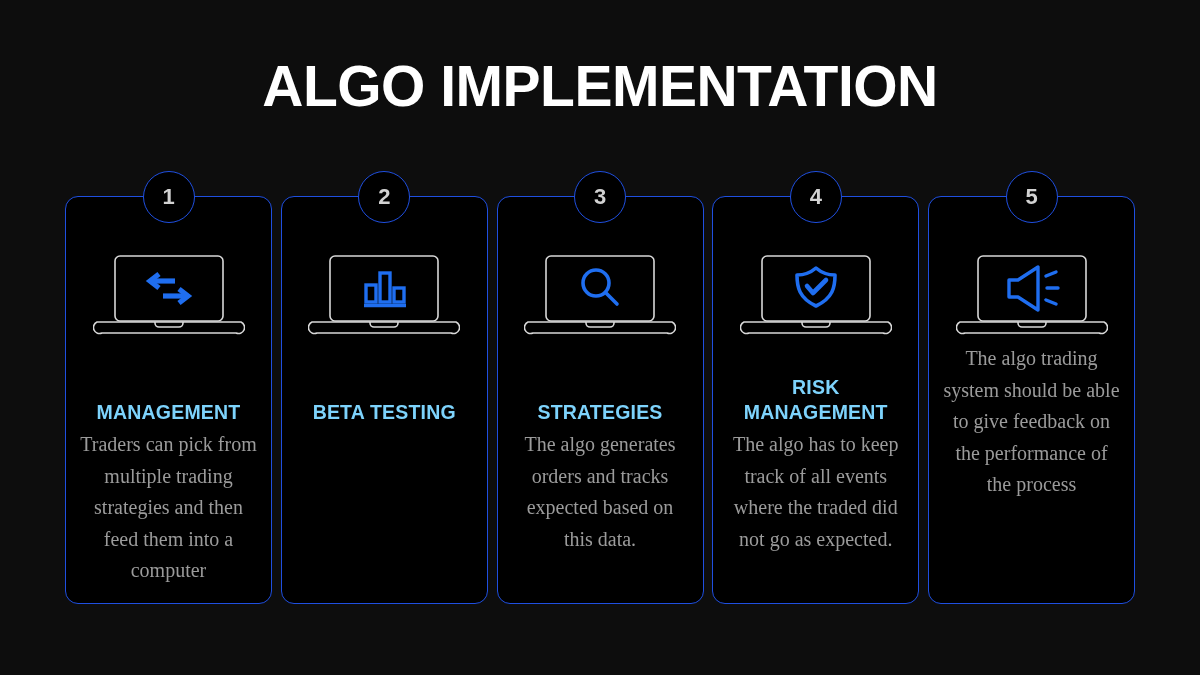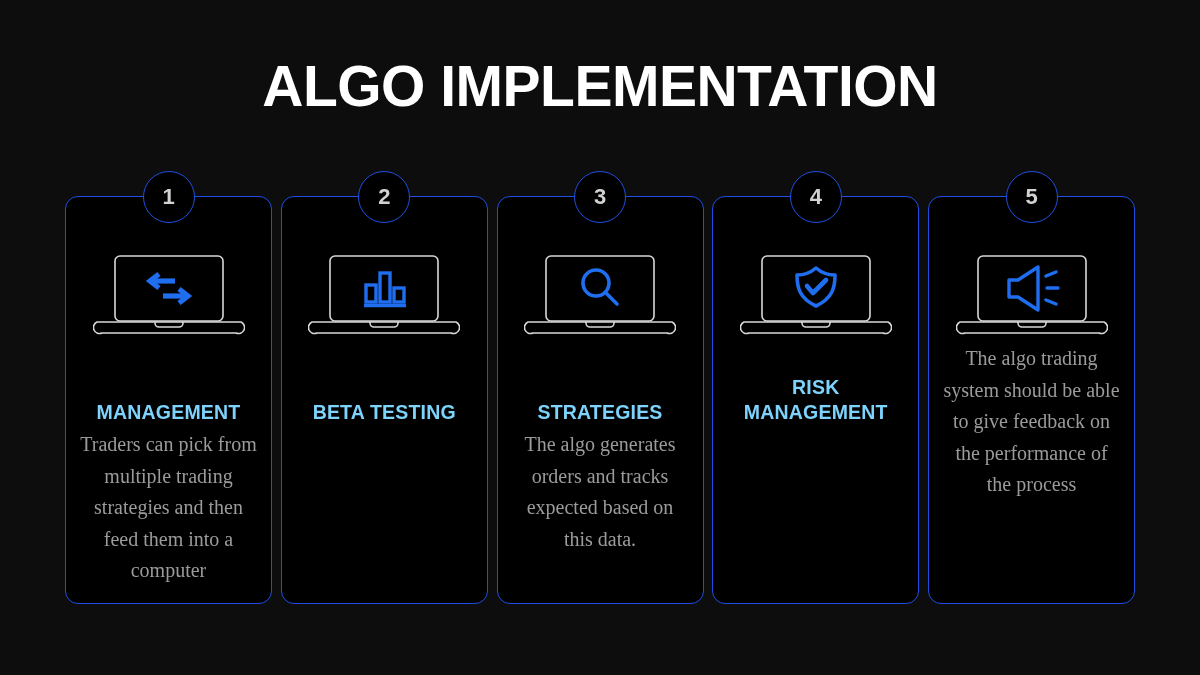--- a/index.html
+++ b/index.html
@@ -177,20 +177,21 @@
           <path d="M4 69 H148 a5 5 0 0 1 -5 11 H9 a5 5 0 0 1 -5 -11 Z
                    M62 69 h28 v1 a4 4 0 0 1 -4 4 H66 a4 4 0 0 1 -4 -4 Z" fill="none" stroke="#d8d8d8" stroke-width="1.6" stroke-linejoin="round"></path>
           <g fill="none" stroke="#1f6ef0">
             <path d="M76 15 C83 21 91 22 95 22 C95 34 93 45 76 53
                      C59 45 57 34 57 22 C61 22 69 21 76 15 Z" stroke-width="3.6" stroke-linejoin="round"></path>
             <path d="M67 33 L73 40 L86 27" stroke-width="4.6" stroke-linecap="round" stroke-linejoin="round"></path>
           </g>
         </svg>
       </div>
       <div class="card-heading">RISK MANAGEMENT</div>
+      <div class="card-body">The algo has to keep track of all events where the traded did not go as expected.</div>
     </div>
 
     <div class="card">
       <div class="badge">5</div>
       <div class="laptop">
         <svg viewBox="0 0 152 86" xmlns="http://www.w3.org/2000/svg">
           <rect x="22" y="3" width="108" height="65" rx="5" ry="5" fill="none" stroke="#d8d8d8" stroke-width="1.6"></rect>
           <path d="M4 69 H148 a5 5 0 0 1 -5 11 H9 a5 5 0 0 1 -5 -11 Z
                    M62 69 h28 v1 a4 4 0 0 1 -4 4 H66 a4 4 0 0 1 -4 -4 Z" fill="none" stroke="#d8d8d8" stroke-width="1.6" stroke-linejoin="round"></path>
           <g fill="none" stroke="#1f6ef0" stroke-width="3.4">

